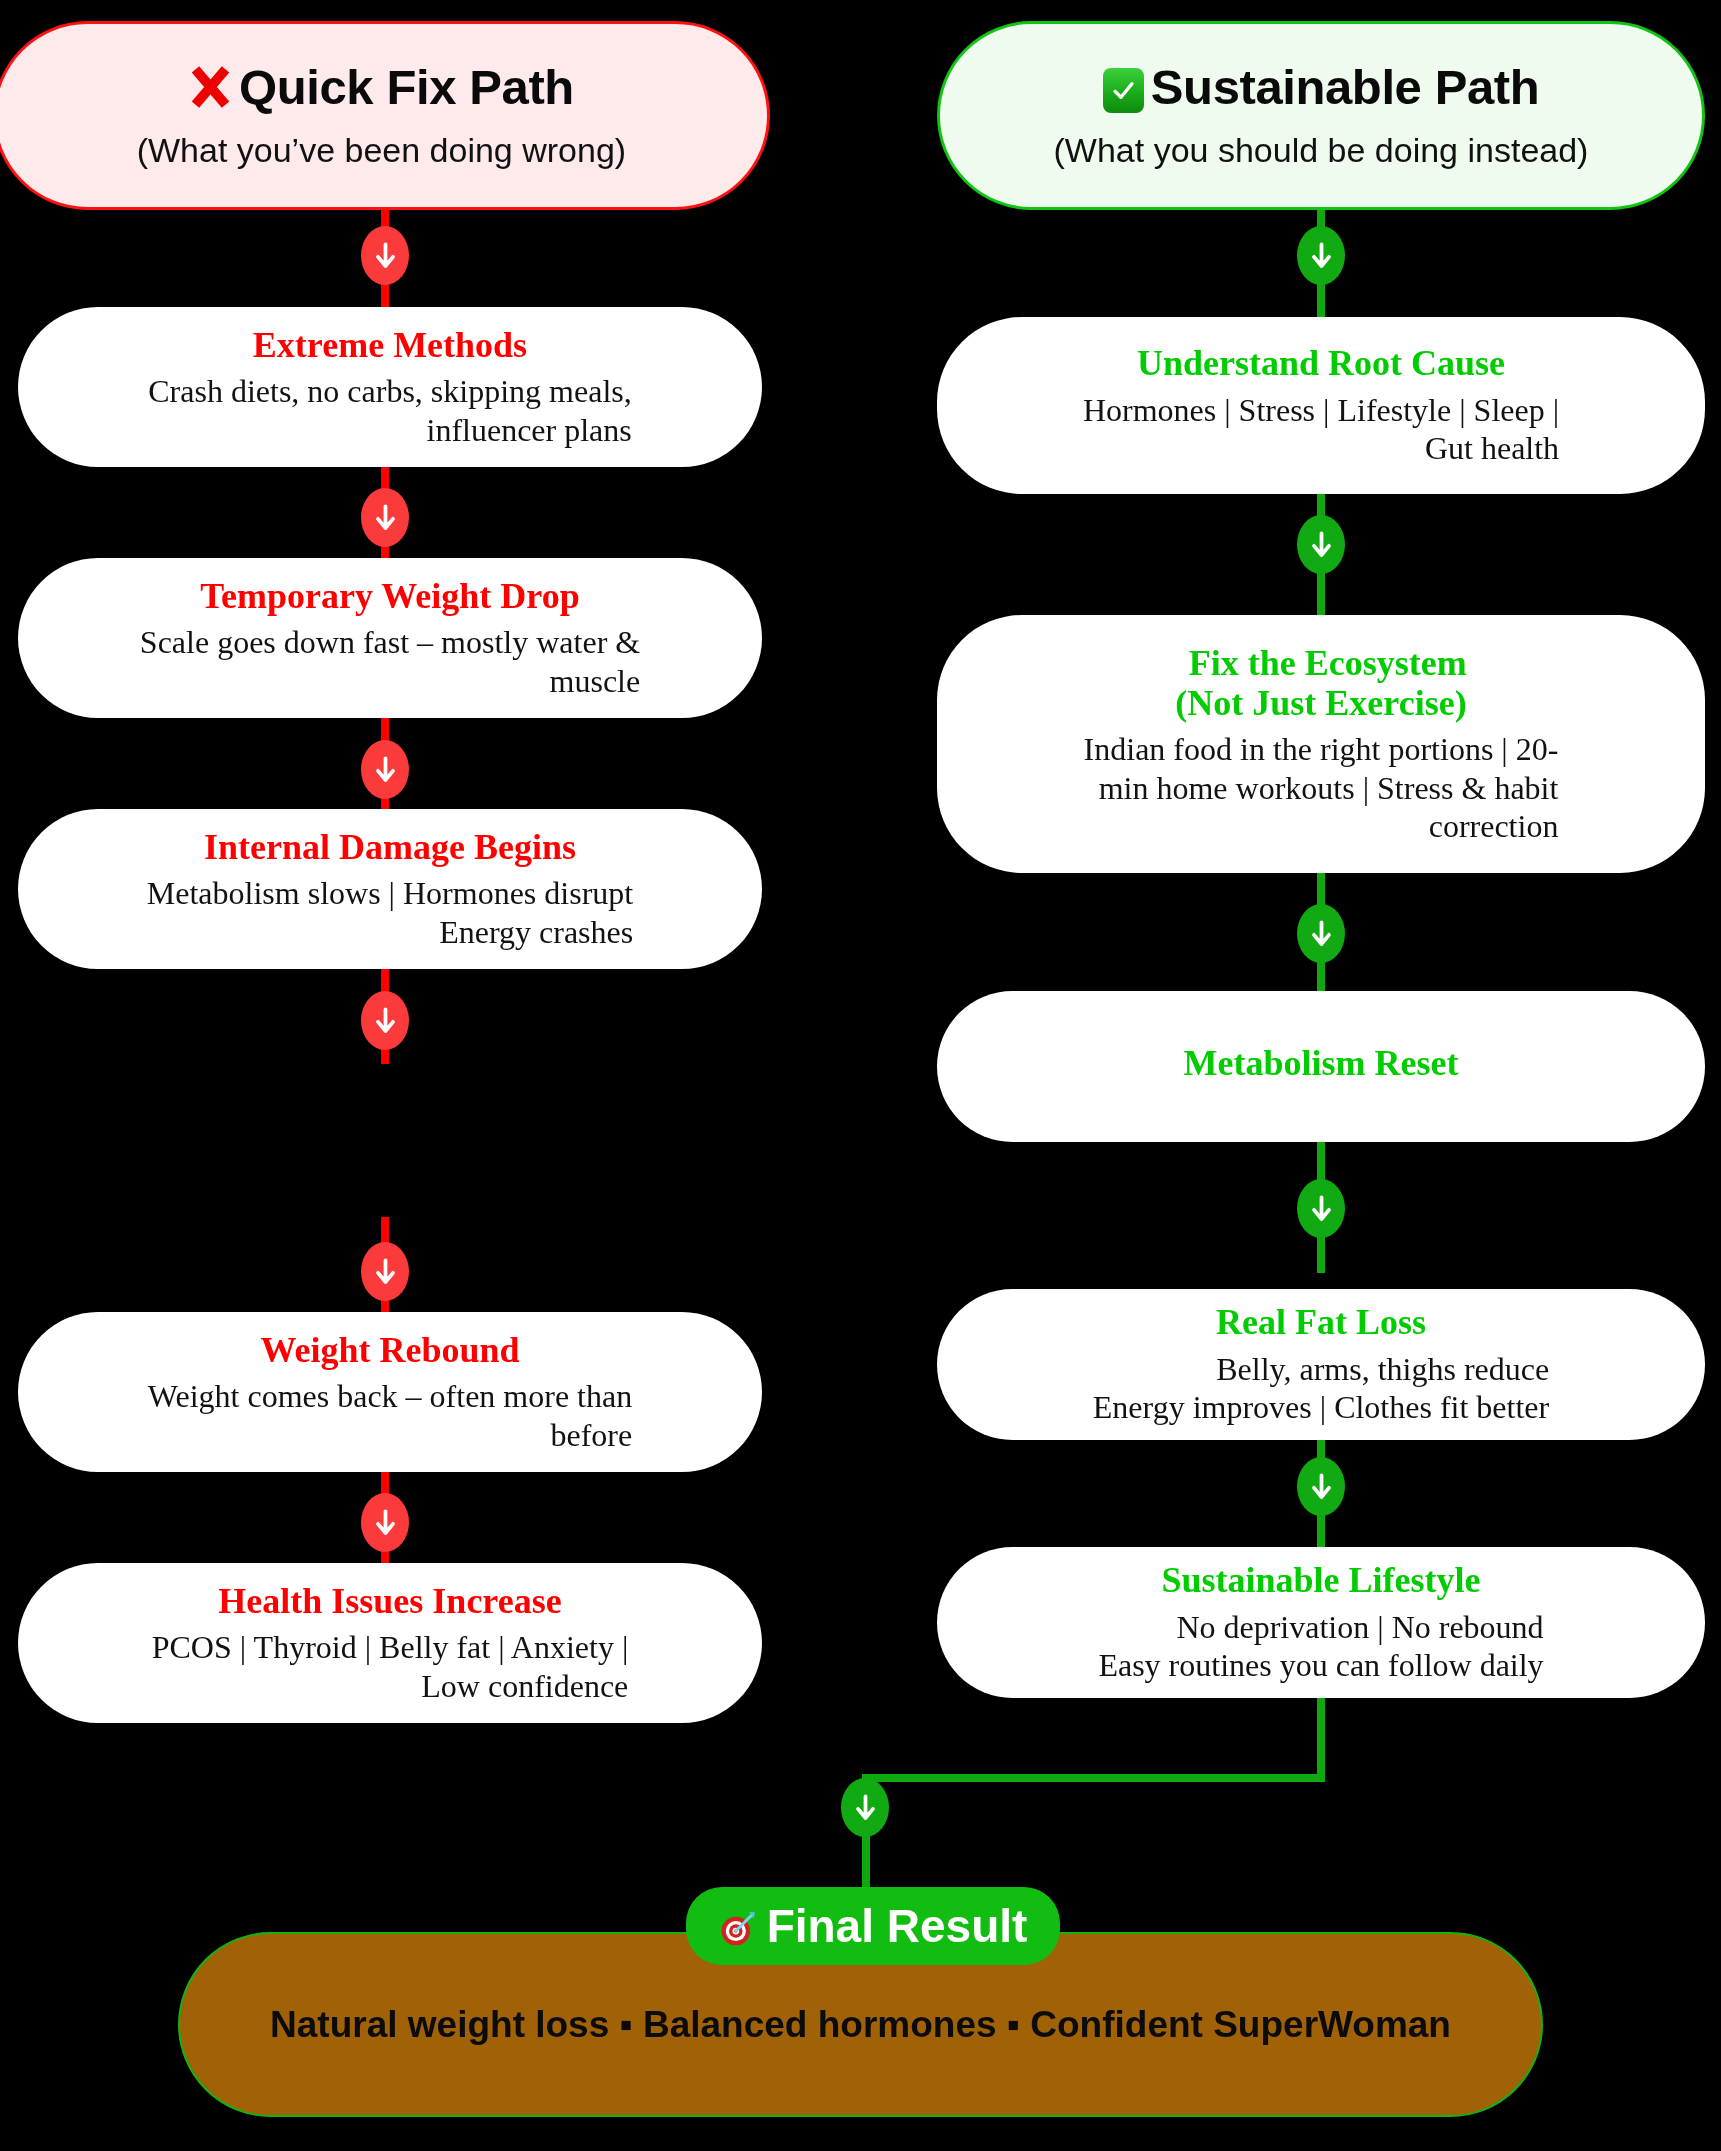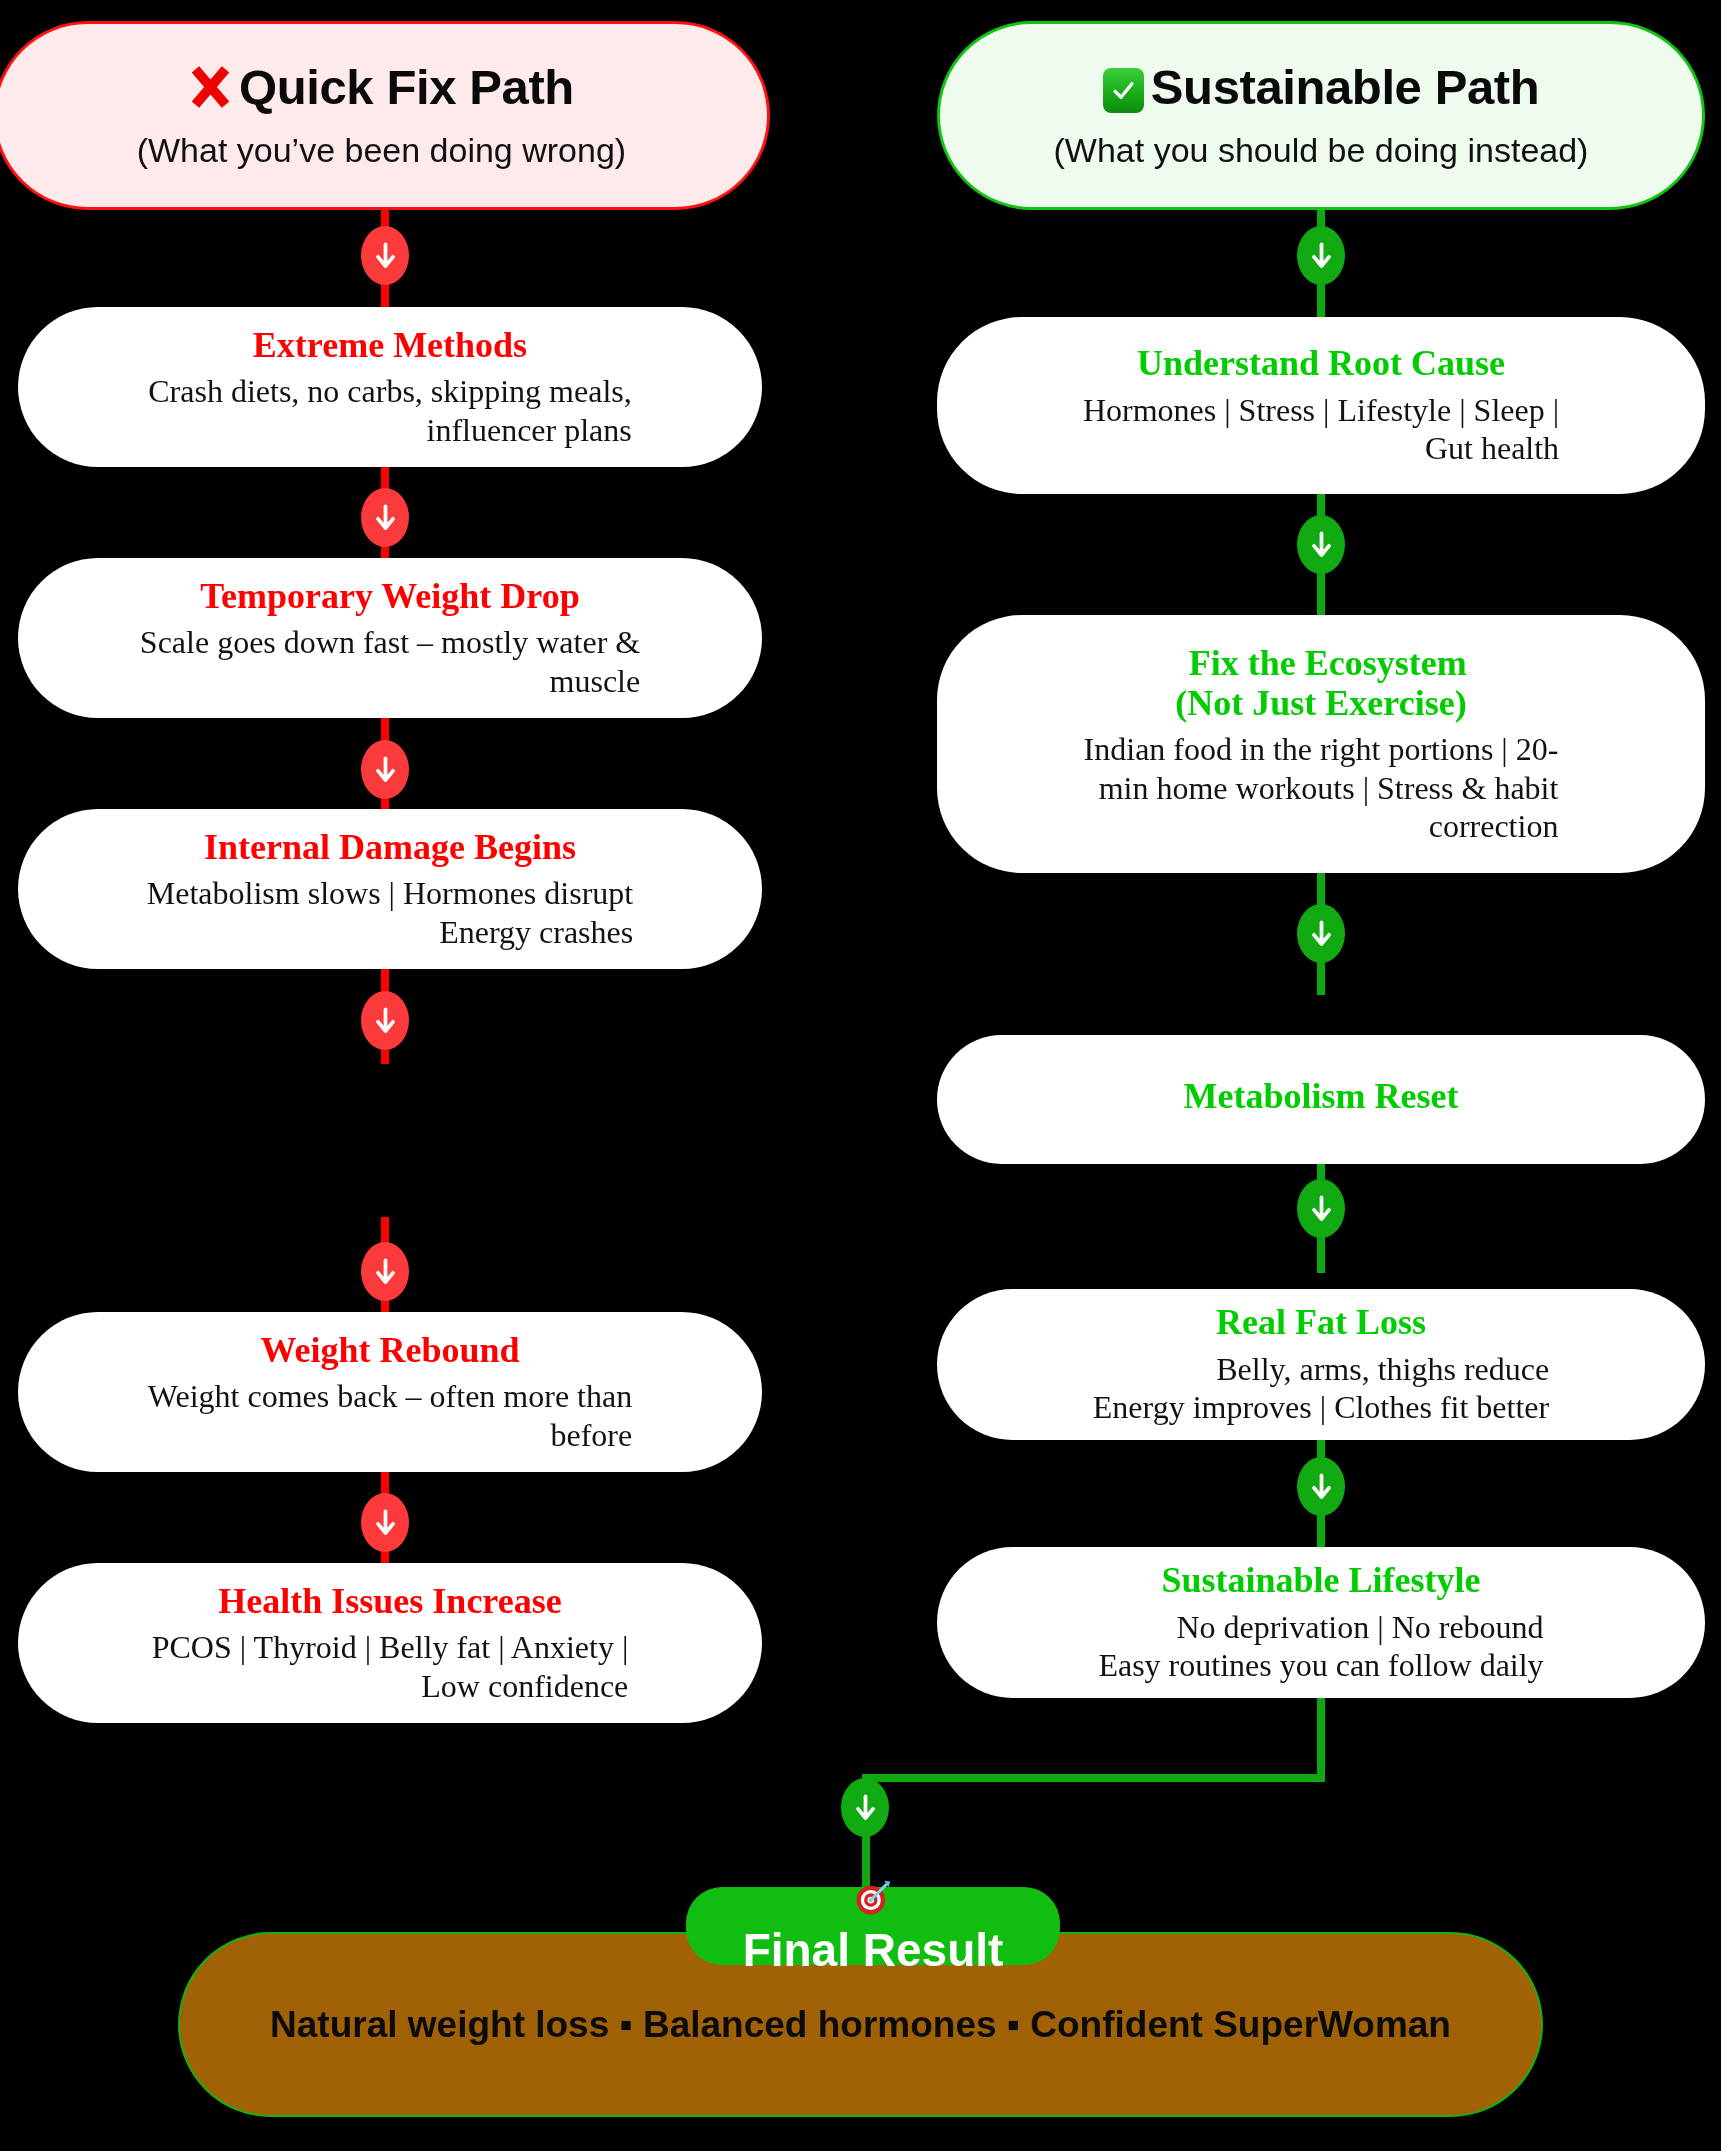--- a/index.html
+++ b/index.html
@@ -103,21 +103,20 @@
     white-space: nowrap;
   }
   .final-badge {
     position: absolute;
     background: #11BD11;
     border-radius: 36px;
     display: flex; align-items: center; justify-content: center;
     gap: 9px;
     padding: 1px 30px;
     z-index: 5;
-    flex-direction: column;
   }
   .final-badge-text {
     font-size: 46px; font-weight: bold; color: #FFFFFF;
     white-space: nowrap;
   }
 </style>
 </head>
 <body>
 
 <div id="stage">
@@ -247,21 +246,21 @@
 correction</div>
   </div>
 
   <div class="conn green" style="left:1317px; top:870px; height:125px;"></div>
   <div class="arrow-badge green" style="left:1297px; top:904px;">
     <svg viewBox="0 0 32 36" width="27" height="30">
         <path d="M16 4 V24 M7 19 L16 30 L25 19" stroke="#fff" stroke-width="4.5" fill="none" stroke-linecap="round" stroke-linejoin="round"></path>
       </svg>
   </div>
 
-  <div class="step" style="left:937px; top:1035px; width:768px; height:129px;">
+  <div class="step" style="left:937px; top:991px; width:768px; height:151px;">
     <div class="step-title green">Metabolism Reset</div>
   </div>
 
   <div class="conn green" style="left:1317px; top:1139px; height:134px;"></div>
   <div class="arrow-badge green" style="left:1297px; top:1179px;">
     <svg viewBox="0 0 32 36" width="27" height="30">
         <path d="M16 4 V24 M7 19 L16 30 L25 19" stroke="#fff" stroke-width="4.5" fill="none" stroke-linecap="round" stroke-linejoin="round"></path>
       </svg>
   </div>
 

